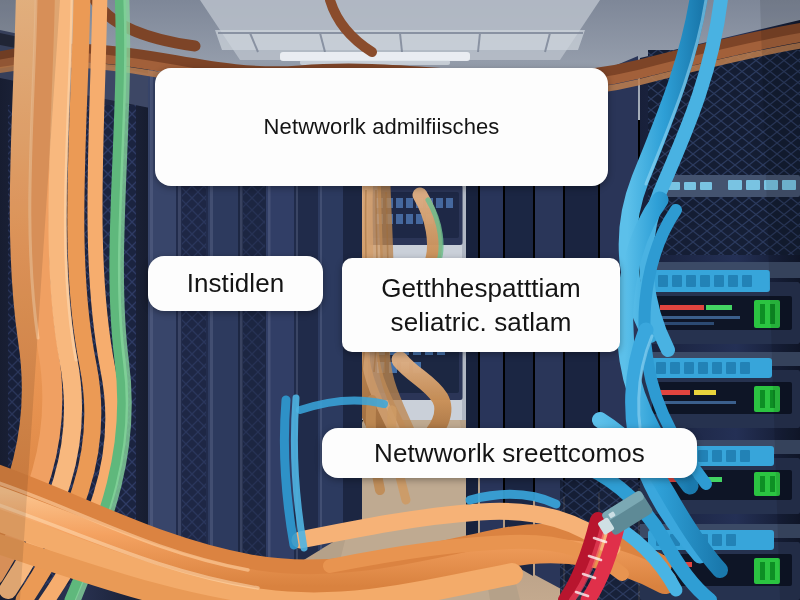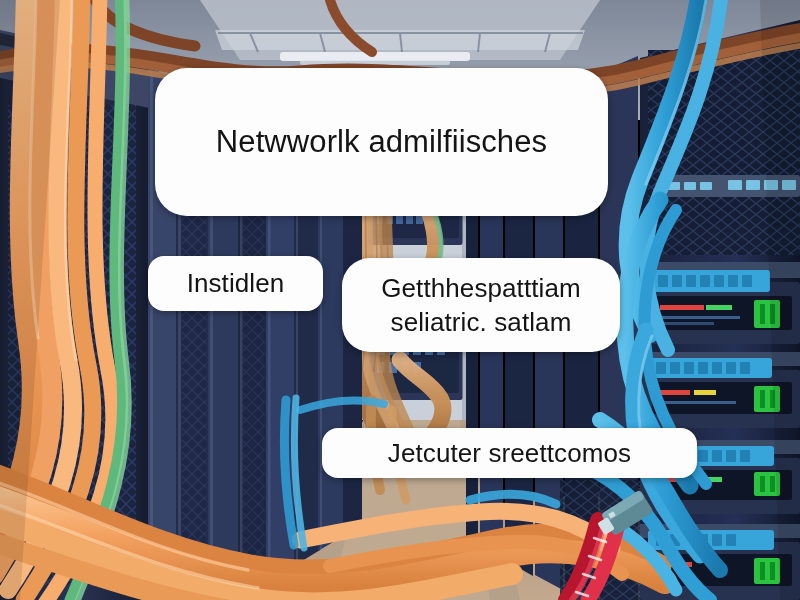--- a/index.html
+++ b/index.html
@@ -35,34 +35,34 @@
     text-align: center;
     box-shadow: 0 2px 7px rgba(0,0,0,0.33);
     box-sizing: border-box;
     letter-spacing: 0.1px;
   }
   .caption .line {
     white-space: nowrap;
     line-height: 1.32;
   }
   #cap1 {
-    left: 155px; top: 68px; width: 453px; height: 148px;
-    font-size: 31px;
-    border-radius: 32px;
+    left: 155px; top: 68px; width: 453px; height: 118px;
+    font-size: 22px;
+    border-radius: 16px;
     padding: 0 14px;
   }
   #cap2 {
     left: 148px; top: 256px; width: 175px; height: 55px;
     font-size: 26px;
     border-radius: 16px;
   }
   #cap3 {
     left: 342px; top: 258px; width: 278px; height: 94px;
     font-size: 26px;
-    border-radius: 28px;
+    border-radius: 10px;
     padding: 0 10px;
   }
   #cap4 {
     left: 322px; top: 428px; width: 375px; height: 50px;
     font-size: 26px;
     border-radius: 16px;
     padding: 0 10px;
   }
 </style>
 </head>
@@ -409,16 +409,16 @@
   <div class="caption" id="cap2">
     <div class="line">Instidlen</div>
   </div>
 
   <div class="caption" id="cap3">
     <div class="line">Getthhespatttiam</div>
     <div class="line">seliatric. satlam</div>
   </div>
 
   <div class="caption" id="cap4">
-    <div class="line">Jetcuter sreettcomos</div>
+    <div class="line">Netwworlk sreettcomos</div>
   </div>
 
 </div>
 
 </body></html>

